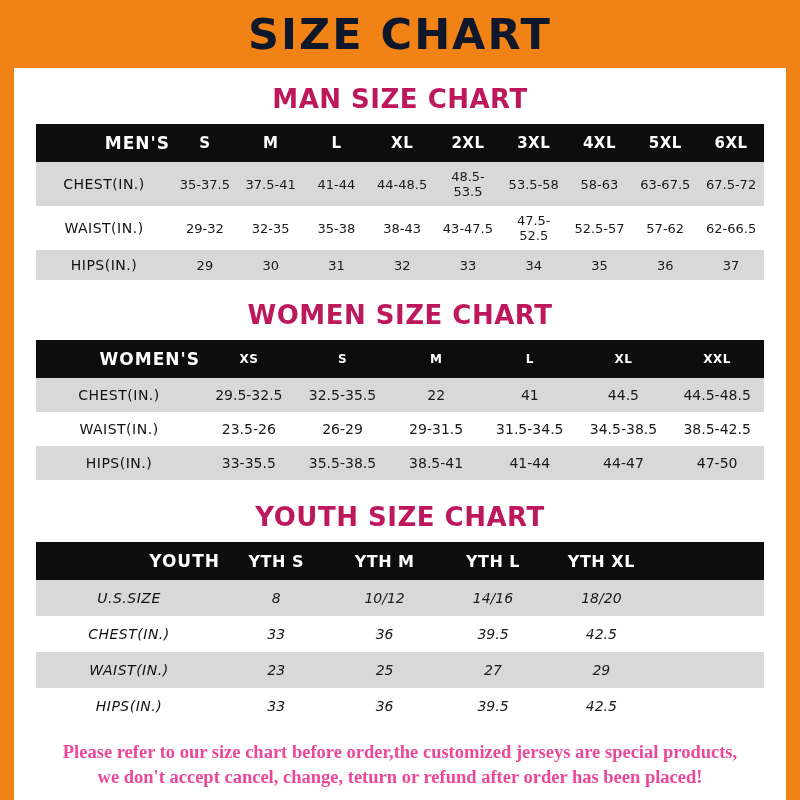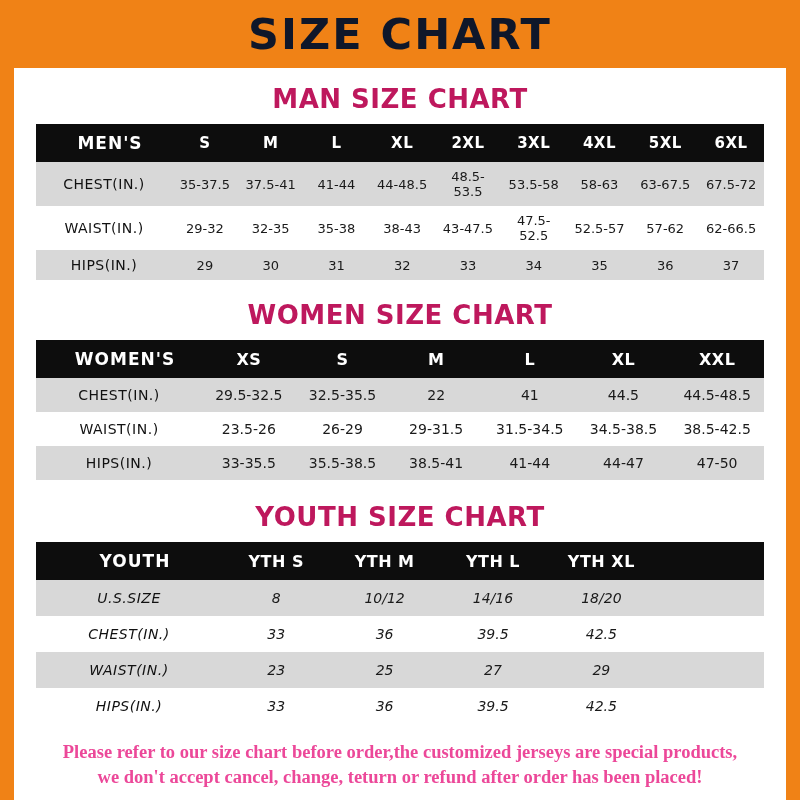--- a/index.html
+++ b/index.html
@@ -68,21 +68,21 @@
   }
   .size-table thead th {
     padding: 9px 2px;
     font-size: 15px;
     font-weight: bold;
     letter-spacing: 0.5px;
   }
   .size-table thead th.corner {
     font-size: 17px;
     letter-spacing: 1px;
-    text-align: center;
+    text-align: right;
     padding-left: 14px;
   }
   .size-table tbody td {
     padding: 7px 2px;
     font-size: 13px;
     color: #1a1a1a;
   }
   .size-table tbody td.rowlabel {
     font-size: 14px;
     letter-spacing: 0.5px;
@@ -90,21 +90,21 @@
   }
   .size-table tbody tr.light { background: #d8d8d8; }
   .size-table tbody tr.white { background: #ffffff; }
 
   
   .men-table th.corner, .men-table td.rowlabel { width: 120px; }
   .women-table th.corner, .women-table td.rowlabel { width: 150px; }
   .youth-table th.corner, .youth-table td.rowlabel { width: 170px; }
   .youth-table thead th { font-size: 16px; }
   .youth-table tbody td { font-size: 14px; padding: 10px 2px; font-style: italic; }
-  .women-table thead th { font-size: 16px; }
+  .women-table thead th { font-size: 12px; }
   .women-table tbody td { font-size: 14px; padding: 9px 2px; }
 
   .note {
     margin-top: 16px;
     padding: 0 8px;
     color: #ec4899;
     font-family: "Liberation Serif", serif;
     font-size: 18.5px;
     line-height: 1.35;
     text-align: center;

